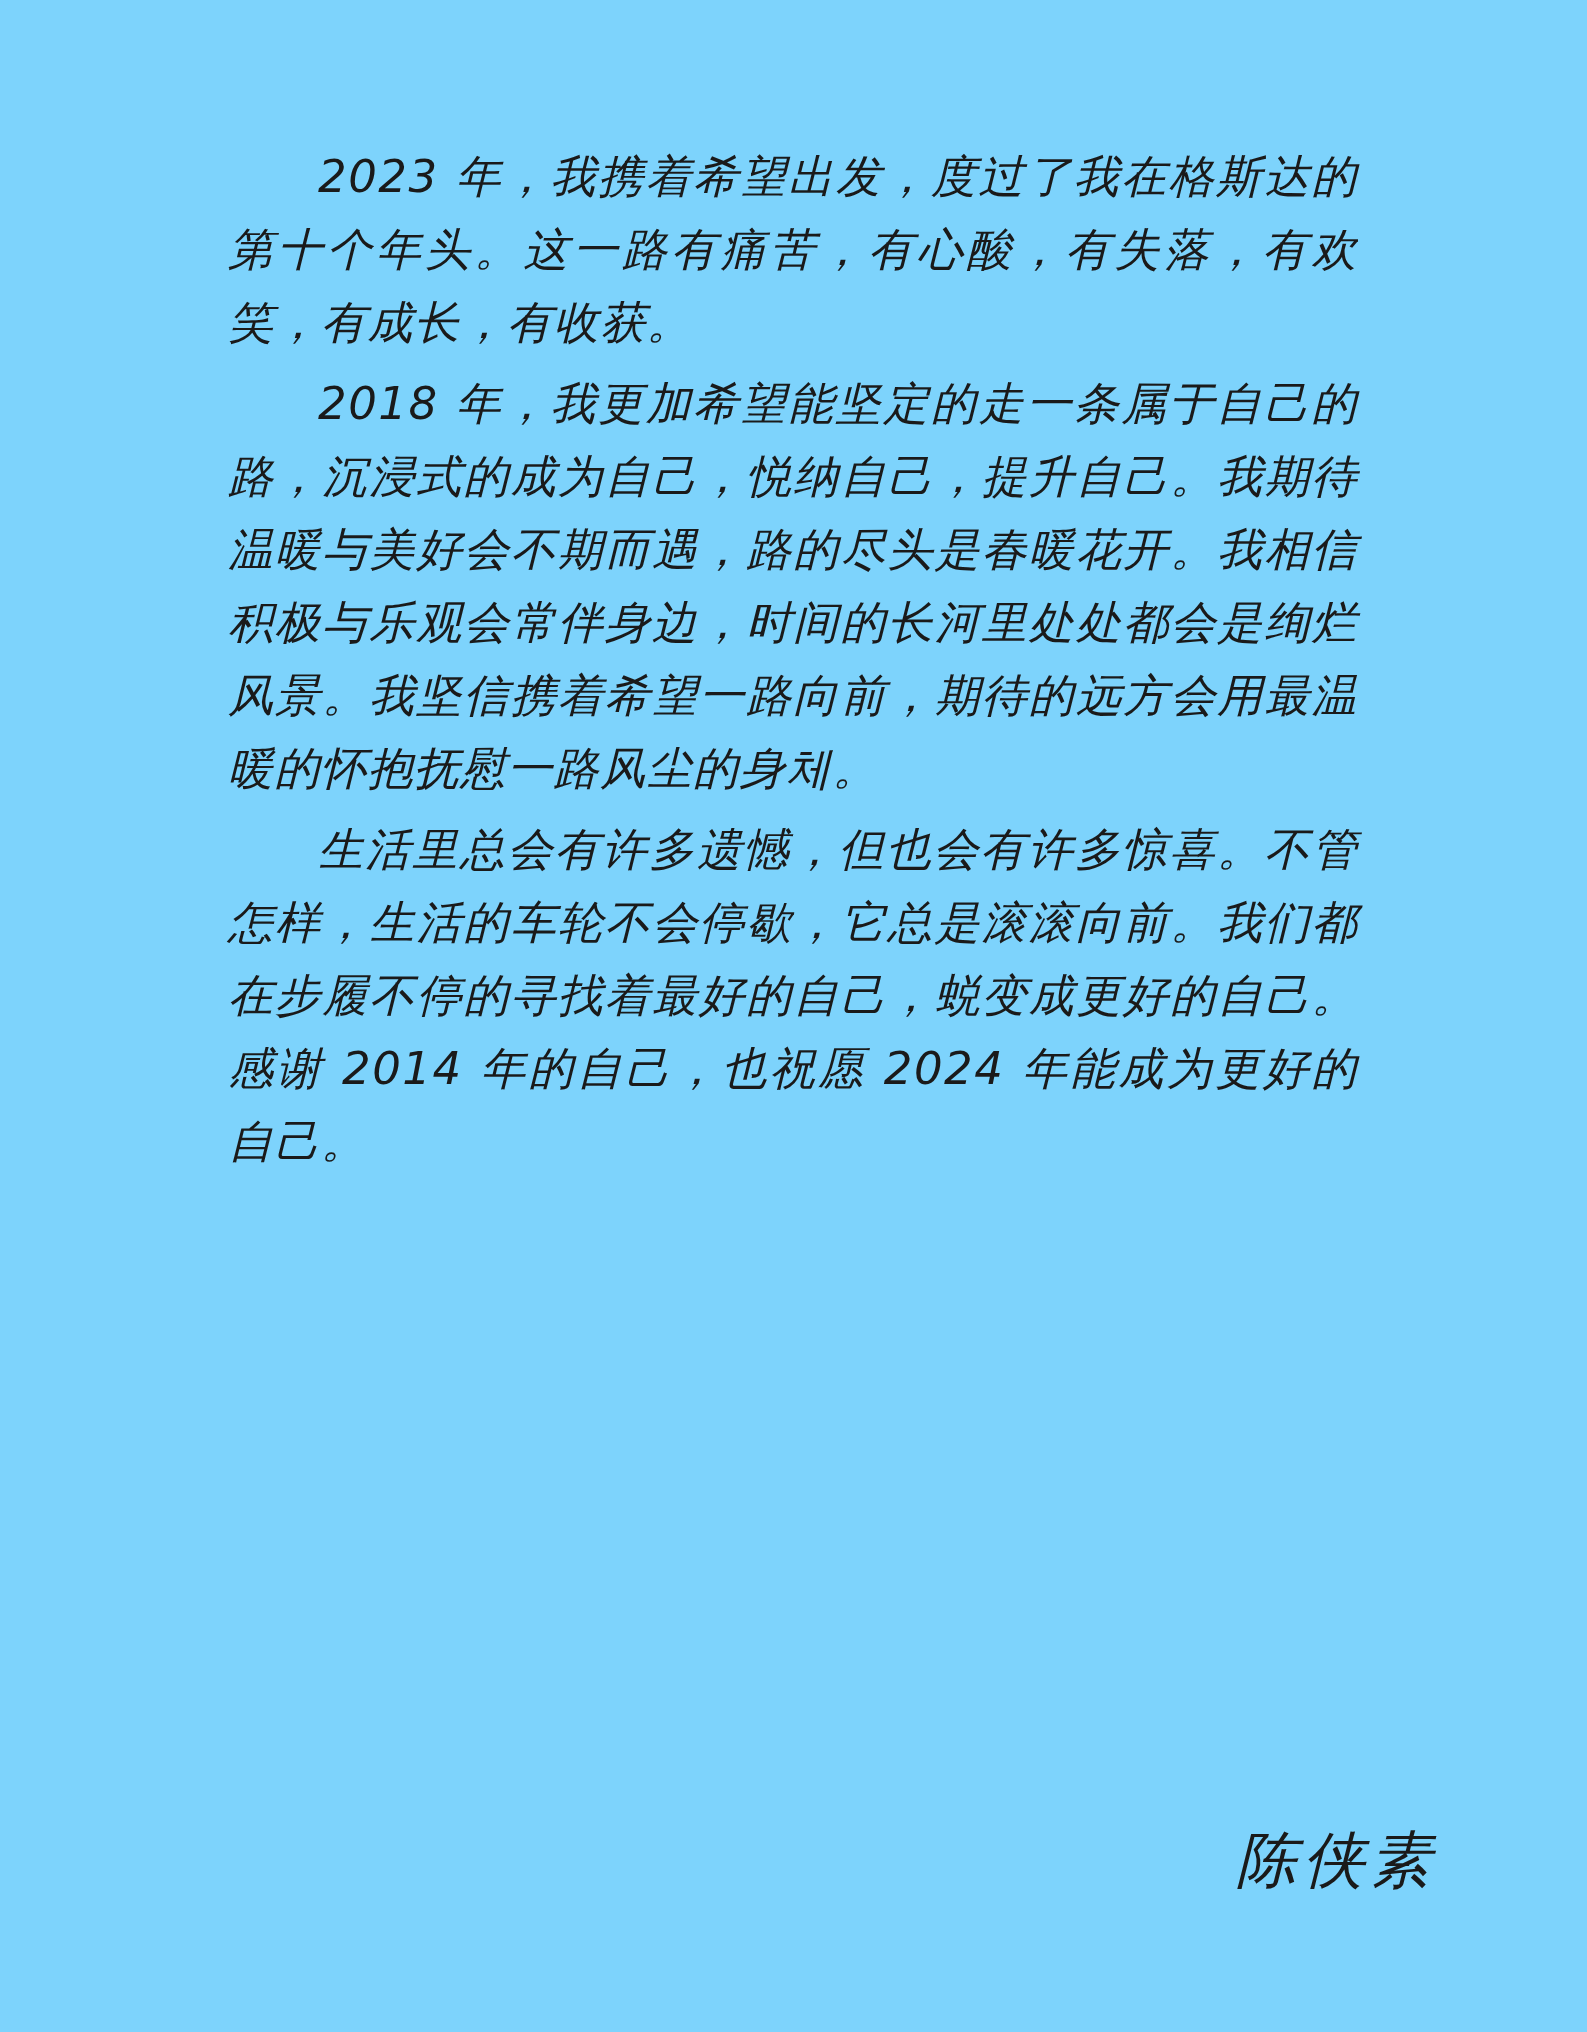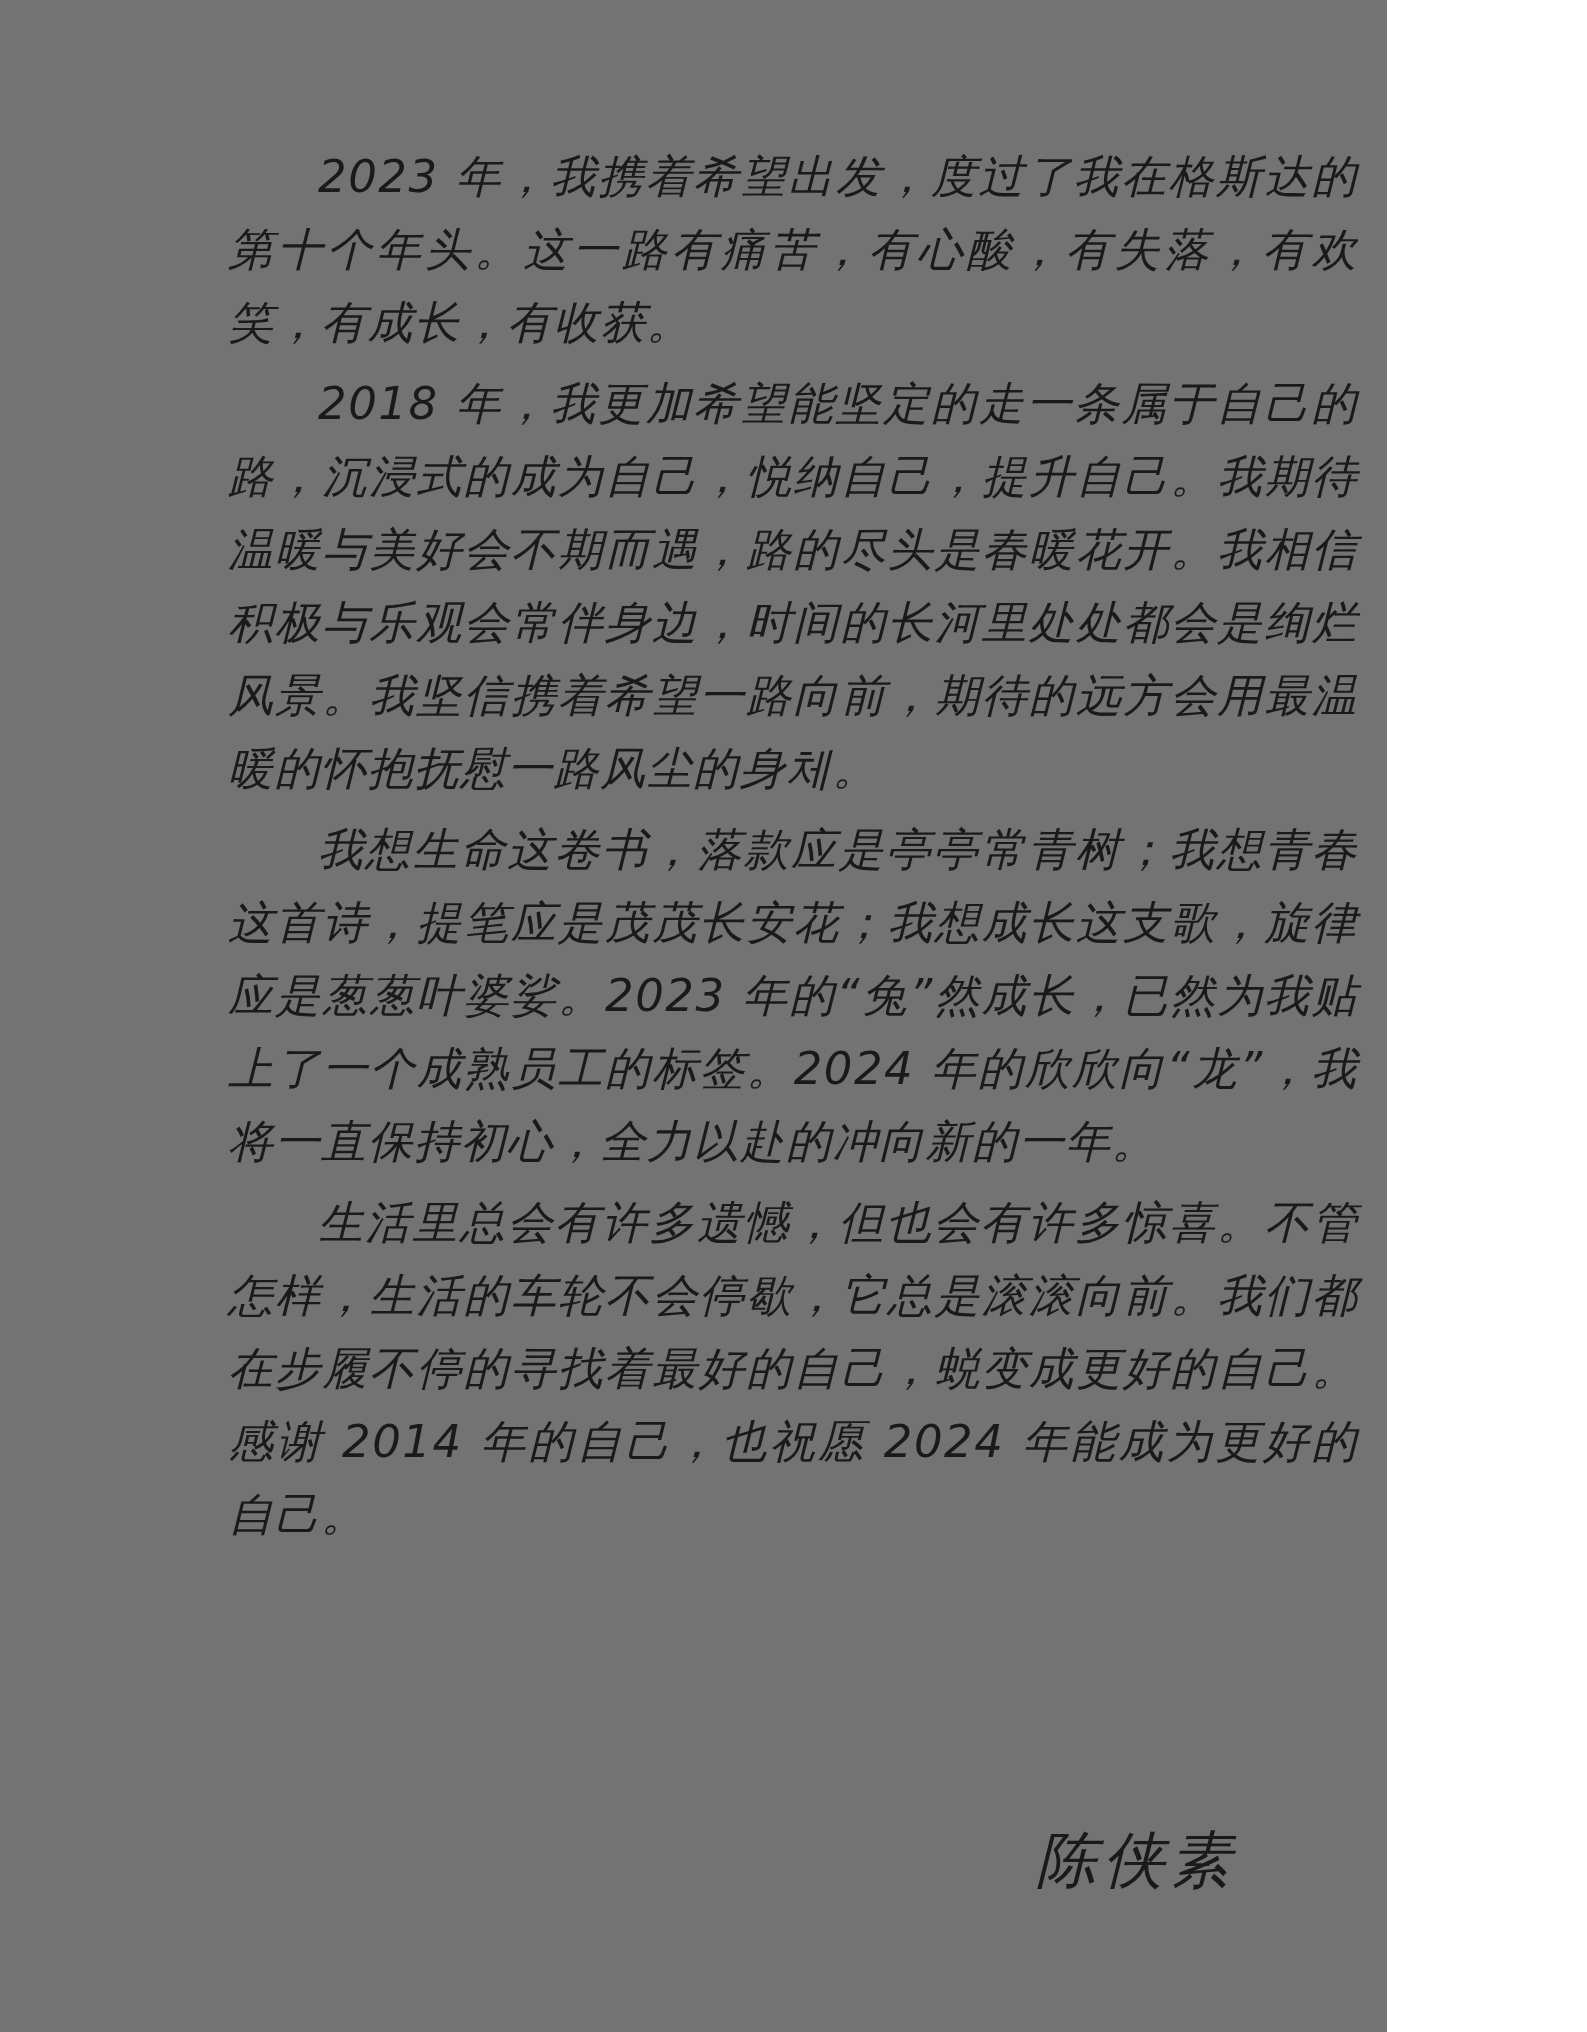--- a/index.html
+++ b/index.html
@@ -2,23 +2,23 @@
 <html lang="zh"><head>
 <meta charset="utf-8">
 <style>
   html, body {
     margin: 0;
     padding: 0;
     background: #ffffff;
   }
   .page {
     position: relative;
-    width: 1387px;
+    width: 1587px;
     height: 2032px;
-    background: #737373;
+    background: #7dd3fc;
     overflow: hidden;
     box-sizing: border-box;
   }
   .doc-body {
     position: absolute;
     left: 228px;
     top: 140px;
     width: 1130px;
   }
   .para {
@@ -50,19 +50,18 @@
     letter-spacing: 6px;
   }
 </style>
 </head>
 <body>
 
 <div class="page">
   <div class="doc-body">
     <p class="para">2023 年，我携着希望出发，度过了我在格斯达的第十个年头。这一路有痛苦，有心酸，有失落，有欢笑，有成长，有收获。</p>
     <p class="para">2018 年，我更加希望能坚定的走一条属于自己的路，沉浸式的成为自己，悦纳自己，提升自己。我期待温暖与美好会不期而遇，路的尽头是春暖花开。我相信积极与乐观会常伴身边，时间的长河里处处都会是绚烂风景。我坚信携着希望一路向前，期待的远方会用最温暖的怀抱抚慰一路风尘的身체。</p>
-    <p class="para">我想生命这卷书，落款应是亭亭常青树；我想青春这首诗，提笔应是茂茂长安花；我想成长这支歌，旋律应是葱葱叶婆娑。2023 年的“兔”然成长，已然为我贴上了一个成熟员工的标签。2024 年的欣欣向“龙”，我将一直保持初心，全力以赴的冲向新的一年。</p>
     <p class="para">生活里总会有许多遗憾，但也会有许多惊喜。不管怎样，生活的车轮不会停歇，它总是滚滚向前。我们都在步履不停的寻找着最好的自己，蜕变成更好的自己。感谢 2014 年的自己，也祝愿 2024 年能成为更好的自己。</p>
   </div>
   <div class="signature-wrap">
     <div class="signature">陈侠素</div>
   </div>
 </div>
 
 </body></html>

